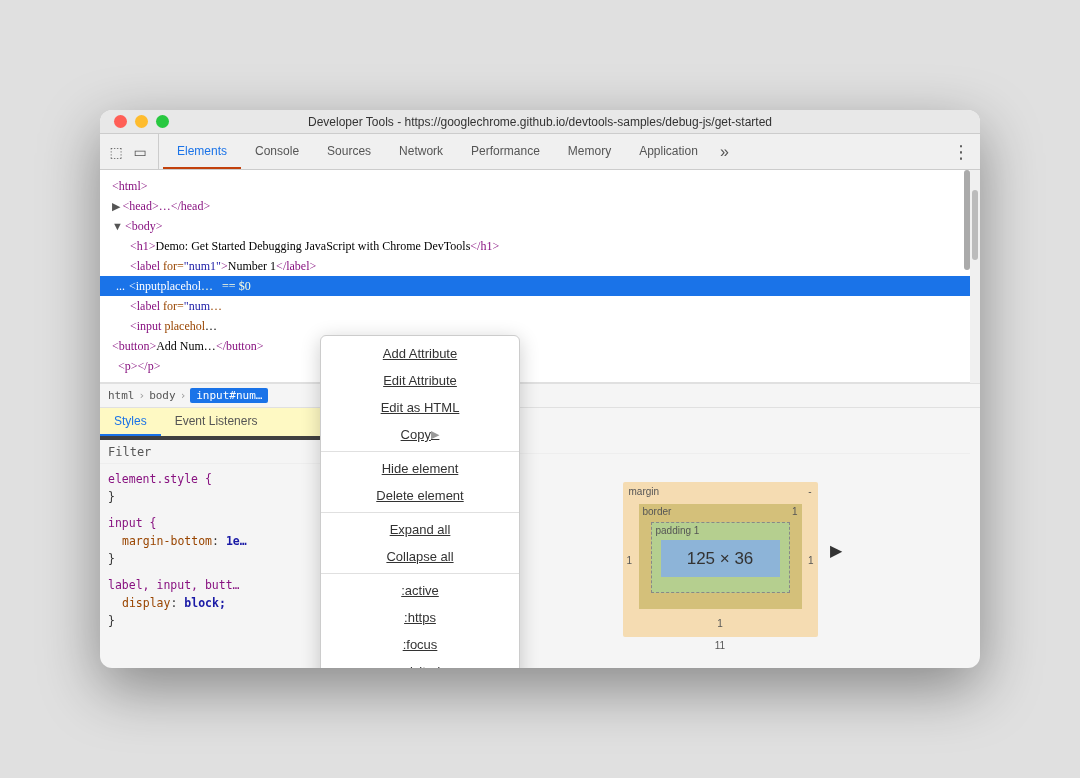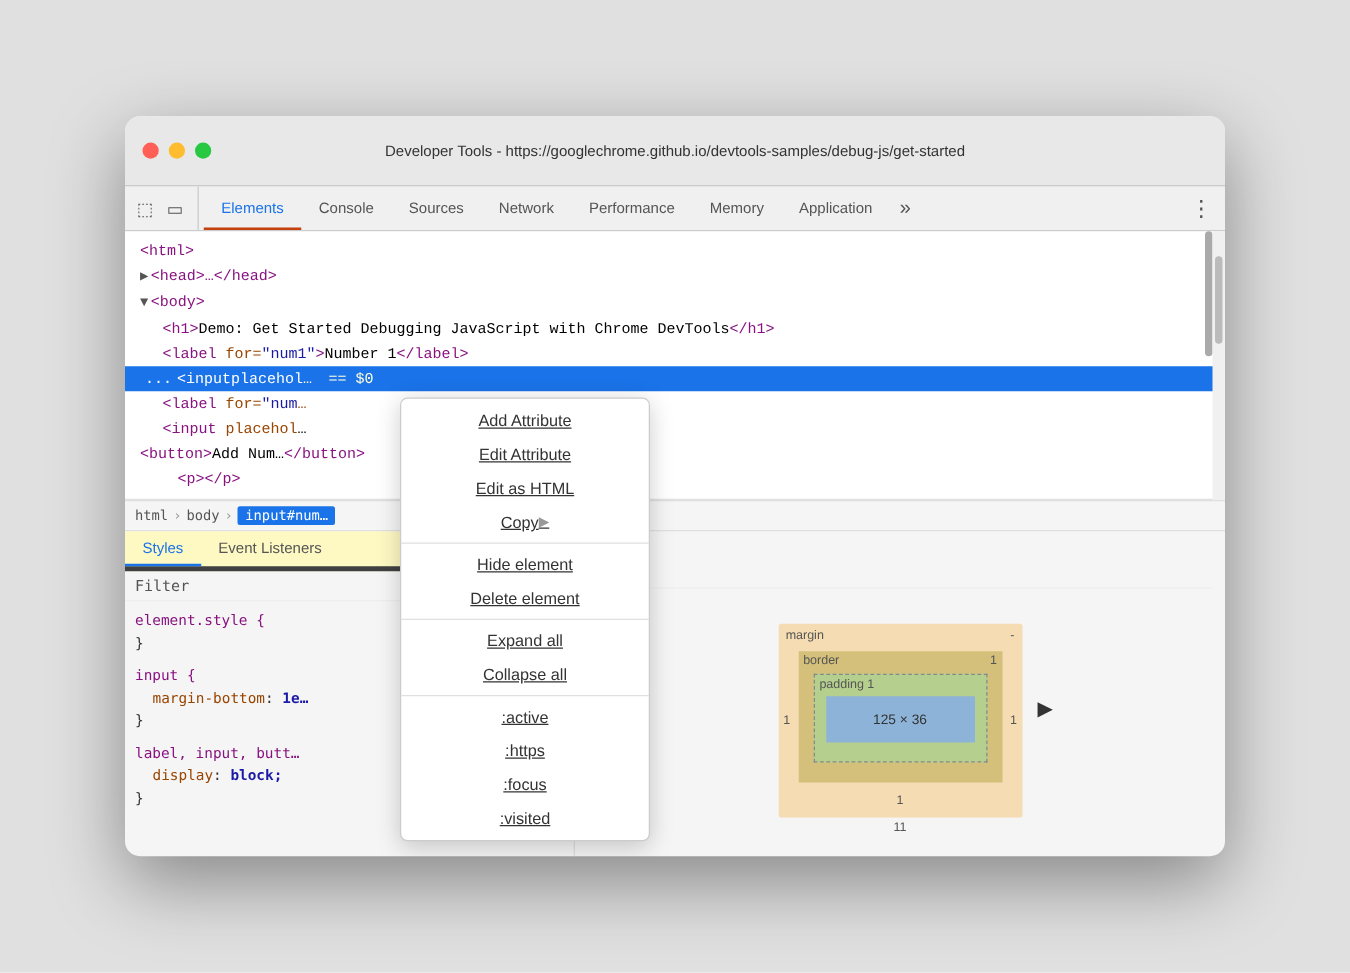--- a/index.html
+++ b/index.html
@@ -18,21 +18,21 @@
       background: #f5f5f5;
       border-radius: 12px;
       box-shadow: 0 20px 60px rgba(0,0,0,0.4);
       overflow: hidden;
       position: relative;
     }
 
     
     .title-bar {
       background: #e8e8e8;
-      height: 56px;
+      height: 24px;
       display: flex;
       align-items: center;
       padding: 0 14px;
       border-bottom: 1px solid #ccc;
       position: relative;
     }
     .traffic-lights {
       display: flex;
       gap: 8px;
       align-items: center;
@@ -122,20 +122,21 @@
       font-family: 'Menlo', 'Monaco', 'Courier New', monospace;
       font-size: 12px;
       line-height: 18px;
       border-bottom: 1px solid #e0e0e0;
       overflow: hidden;
     }
 
     .dom-line {
       padding: 1px 12px;
       white-space: nowrap;
+      font-family: Liberation Serif, serif;
     }
     .dom-line.selected {
       background: #1a73e8;
       color: #fff;
     }
 
     .tag { color: #881280; }
     .attr-name { color: #994500; }
     .attr-value { color: #1a1aa6; }
     .text-node { color: #000; }
@@ -328,21 +329,21 @@
         </div>
         <div class="dom-line" style="padding-left: 30px;">
           <span class="tag">&lt;label </span><span class="attr-name">for=</span><span class="attr-value">"num<span style="color:#994500">…</span></span>
         </div>
         <div class="dom-line" style="padding-left: 30px;">
           <span class="tag">&lt;input </span><span class="attr-name">placehol</span><span class="text-node">…</span>
         </div>
         <div class="dom-line" style="">
           <span class="tag">&lt;button&gt;</span><span class="text-node">Add Num…</span><span class="tag">&lt;/button&gt;</span>
         </div>
-        <div class="dom-line" style="padding-left: 30px; margin-left: 12px;">
+        <div class="dom-line" style="padding-left: 18px;">
           <span class="tag">&lt;p&gt;&lt;/p&gt;</span>
         </div>
       </div>
     </div>
 
     <div style="position:absolute; right:0; top:0; bottom:0; width:10px; background:#f0f0f0;">
       <div style="width:6px; height:70px; background:#bbb; border-radius:3px; margin:20px auto 0;"></div>
     </div>
   </div>
 
@@ -407,21 +408,21 @@
         <div style="position:absolute; top:22px; left:16px; right:16px; bottom:28px; background:#d4c07a; display:flex; align-items:flex-start; justify-content:space-between; padding:2px 4px;">
           <span style="font-size:10px; color:#555;">border</span>
           <span style="font-size:10px; color:#555;">1</span>
         </div>
 
         <div style="position:absolute; top:40px; left:28px; right:28px; bottom:44px; background:#b5cf8f; border:1px dashed #888; display:flex; align-items:flex-start; justify-content:space-between; padding:2px 4px;">
           <span style="font-size:10px; color:#555;">padding 1</span>
         </div>
 
         <div style="position:absolute; top:58px; left:38px; right:38px; bottom:60px; background:#8db4d8; display:flex; align-items:center; justify-content:center;">
-          <span style="font-size:11px; color:#333;">125 × 36</span>
+          <span style="font-size:17px; color:#333;">125 × 36</span>
         </div>
 
         <span style="position:absolute; bottom:8px; left:50%; transform:translateX(-50%); font-size:10px; color:#555;">1</span>
         <span style="position:absolute; left:4px; top:50%; transform:translateY(-50%); font-size:10px; color:#555;">1</span>
         <span style="position:absolute; right:4px; top:50%; transform:translateY(-50%); font-size:10px; color:#555;">1</span>
         <span style="position:absolute; bottom:-14px; left:50%; transform:translateX(-50%); font-size:10px; color:#555;">11</span>
       </div>
     </div>
   </div>
 

